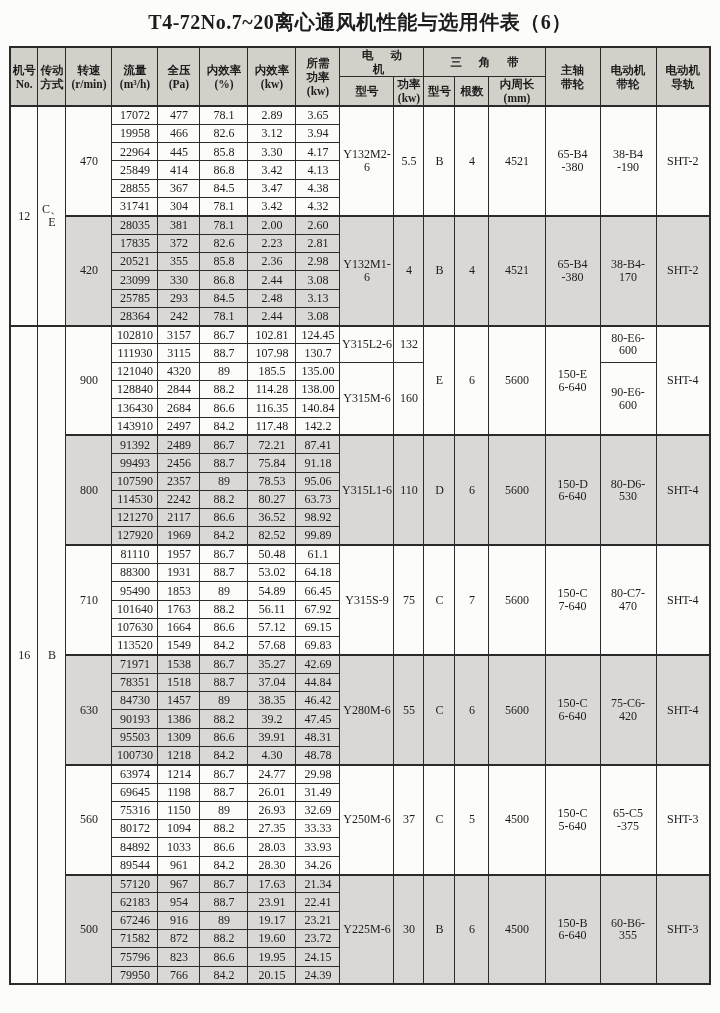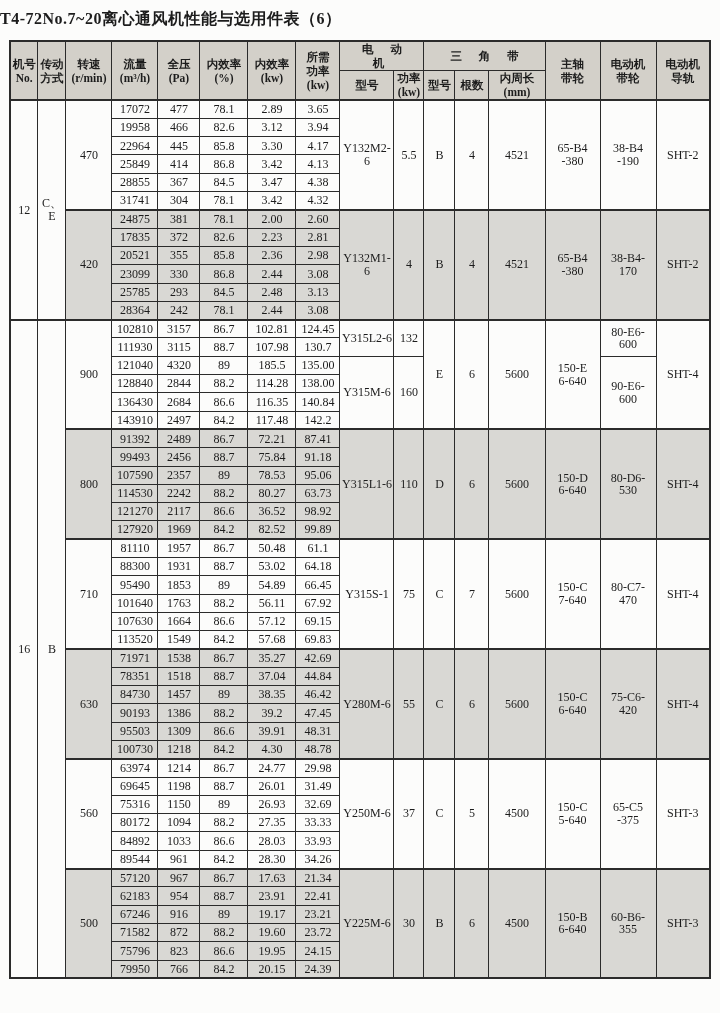--- a/index.html
+++ b/index.html
@@ -9,23 +9,23 @@
     --page-bg:#fcfcfb;
   }
   html,body{margin:0;padding:0;}
   body{
     width:720px;height:1013px;
     background:var(--page-bg);
     font-family:"Liberation Serif","DejaVu Serif",serif;
     color:#1c1c1c;
   }
   .title{
-    text-align:left;
+    text-align:center;
     font-weight:bold;
-    font-size:16px;
+    font-size:20px;
     padding-top:9px;
     letter-spacing:.5px;
   }
   table{
     border-collapse:collapse;
     table-layout:fixed;
     width:700px;
     margin:10px auto 0 auto;
     border:2px solid var(--line);
   }
@@ -170,21 +170,21 @@
       </tr>
       <tr>
         <td>31741</td>
         <td>304</td>
         <td>78.1</td>
         <td>3.42</td>
         <td>4.32</td>
       </tr>
       <tr class="block-start">
         <td rowspan="6" class="shade">420</td>
-        <td class="shade">24875</td>
+        <td class="shade">28035</td>
         <td class="shade">381</td>
         <td class="shade">78.1</td>
         <td class="shade">2.00</td>
         <td class="shade">2.60</td>
         <td rowspan="6" class="shade">Y132M1-6</td>
         <td rowspan="6" class="shade">4</td>
         <td rowspan="6" class="shade">B</td>
         <td rowspan="6" class="shade">4</td>
         <td rowspan="6" class="shade">4521</td>
         <td rowspan="6" class="shade">65-B4
@@ -340,21 +340,21 @@
         <td class="shade">82.52</td>
         <td class="shade">99.89</td>
       </tr>
       <tr class="block-start">
         <td rowspan="6">710</td>
         <td>81110</td>
         <td>1957</td>
         <td>86.7</td>
         <td>50.48</td>
         <td>61.1</td>
-        <td rowspan="6">Y315S-1</td>
+        <td rowspan="6">Y315S-9</td>
         <td rowspan="6">75</td>
         <td rowspan="6">C</td>
         <td rowspan="6">7</td>
         <td rowspan="6">5600</td>
         <td rowspan="6">150-C
 7-640</td>
         <td rowspan="6">80-C7-
 470</td>
         <td rowspan="6">SHT-4</td>
       </tr>

